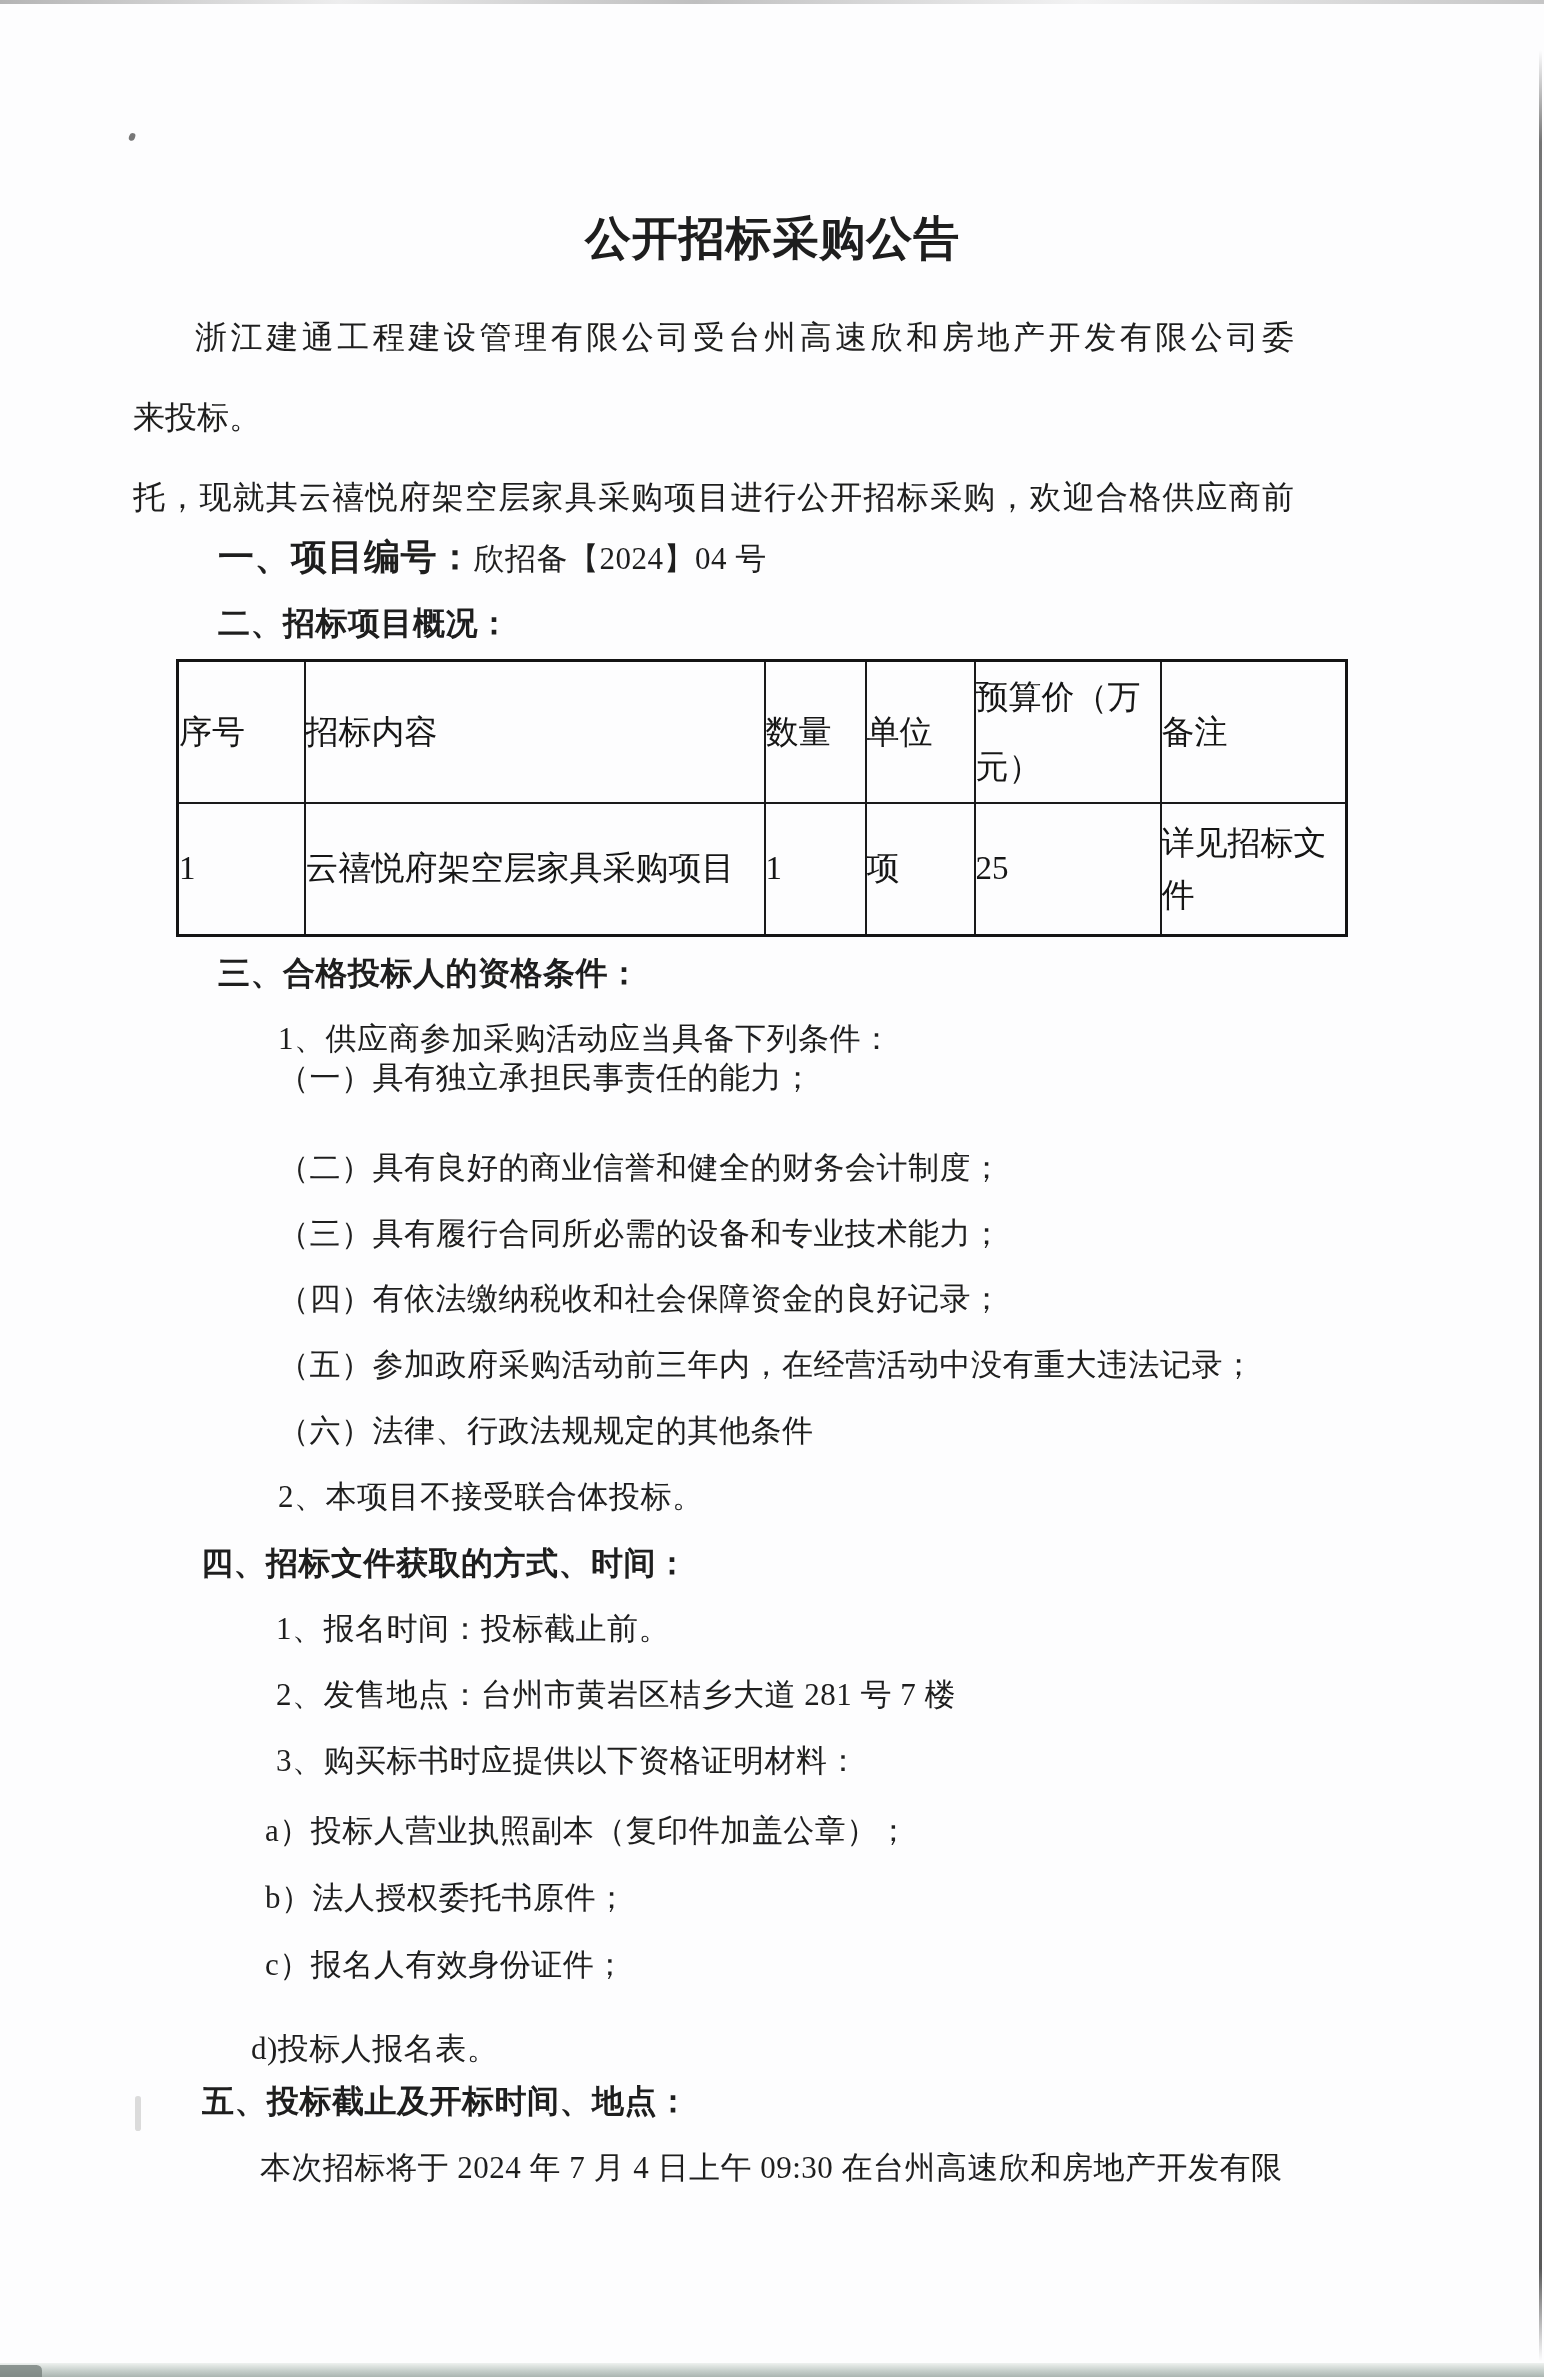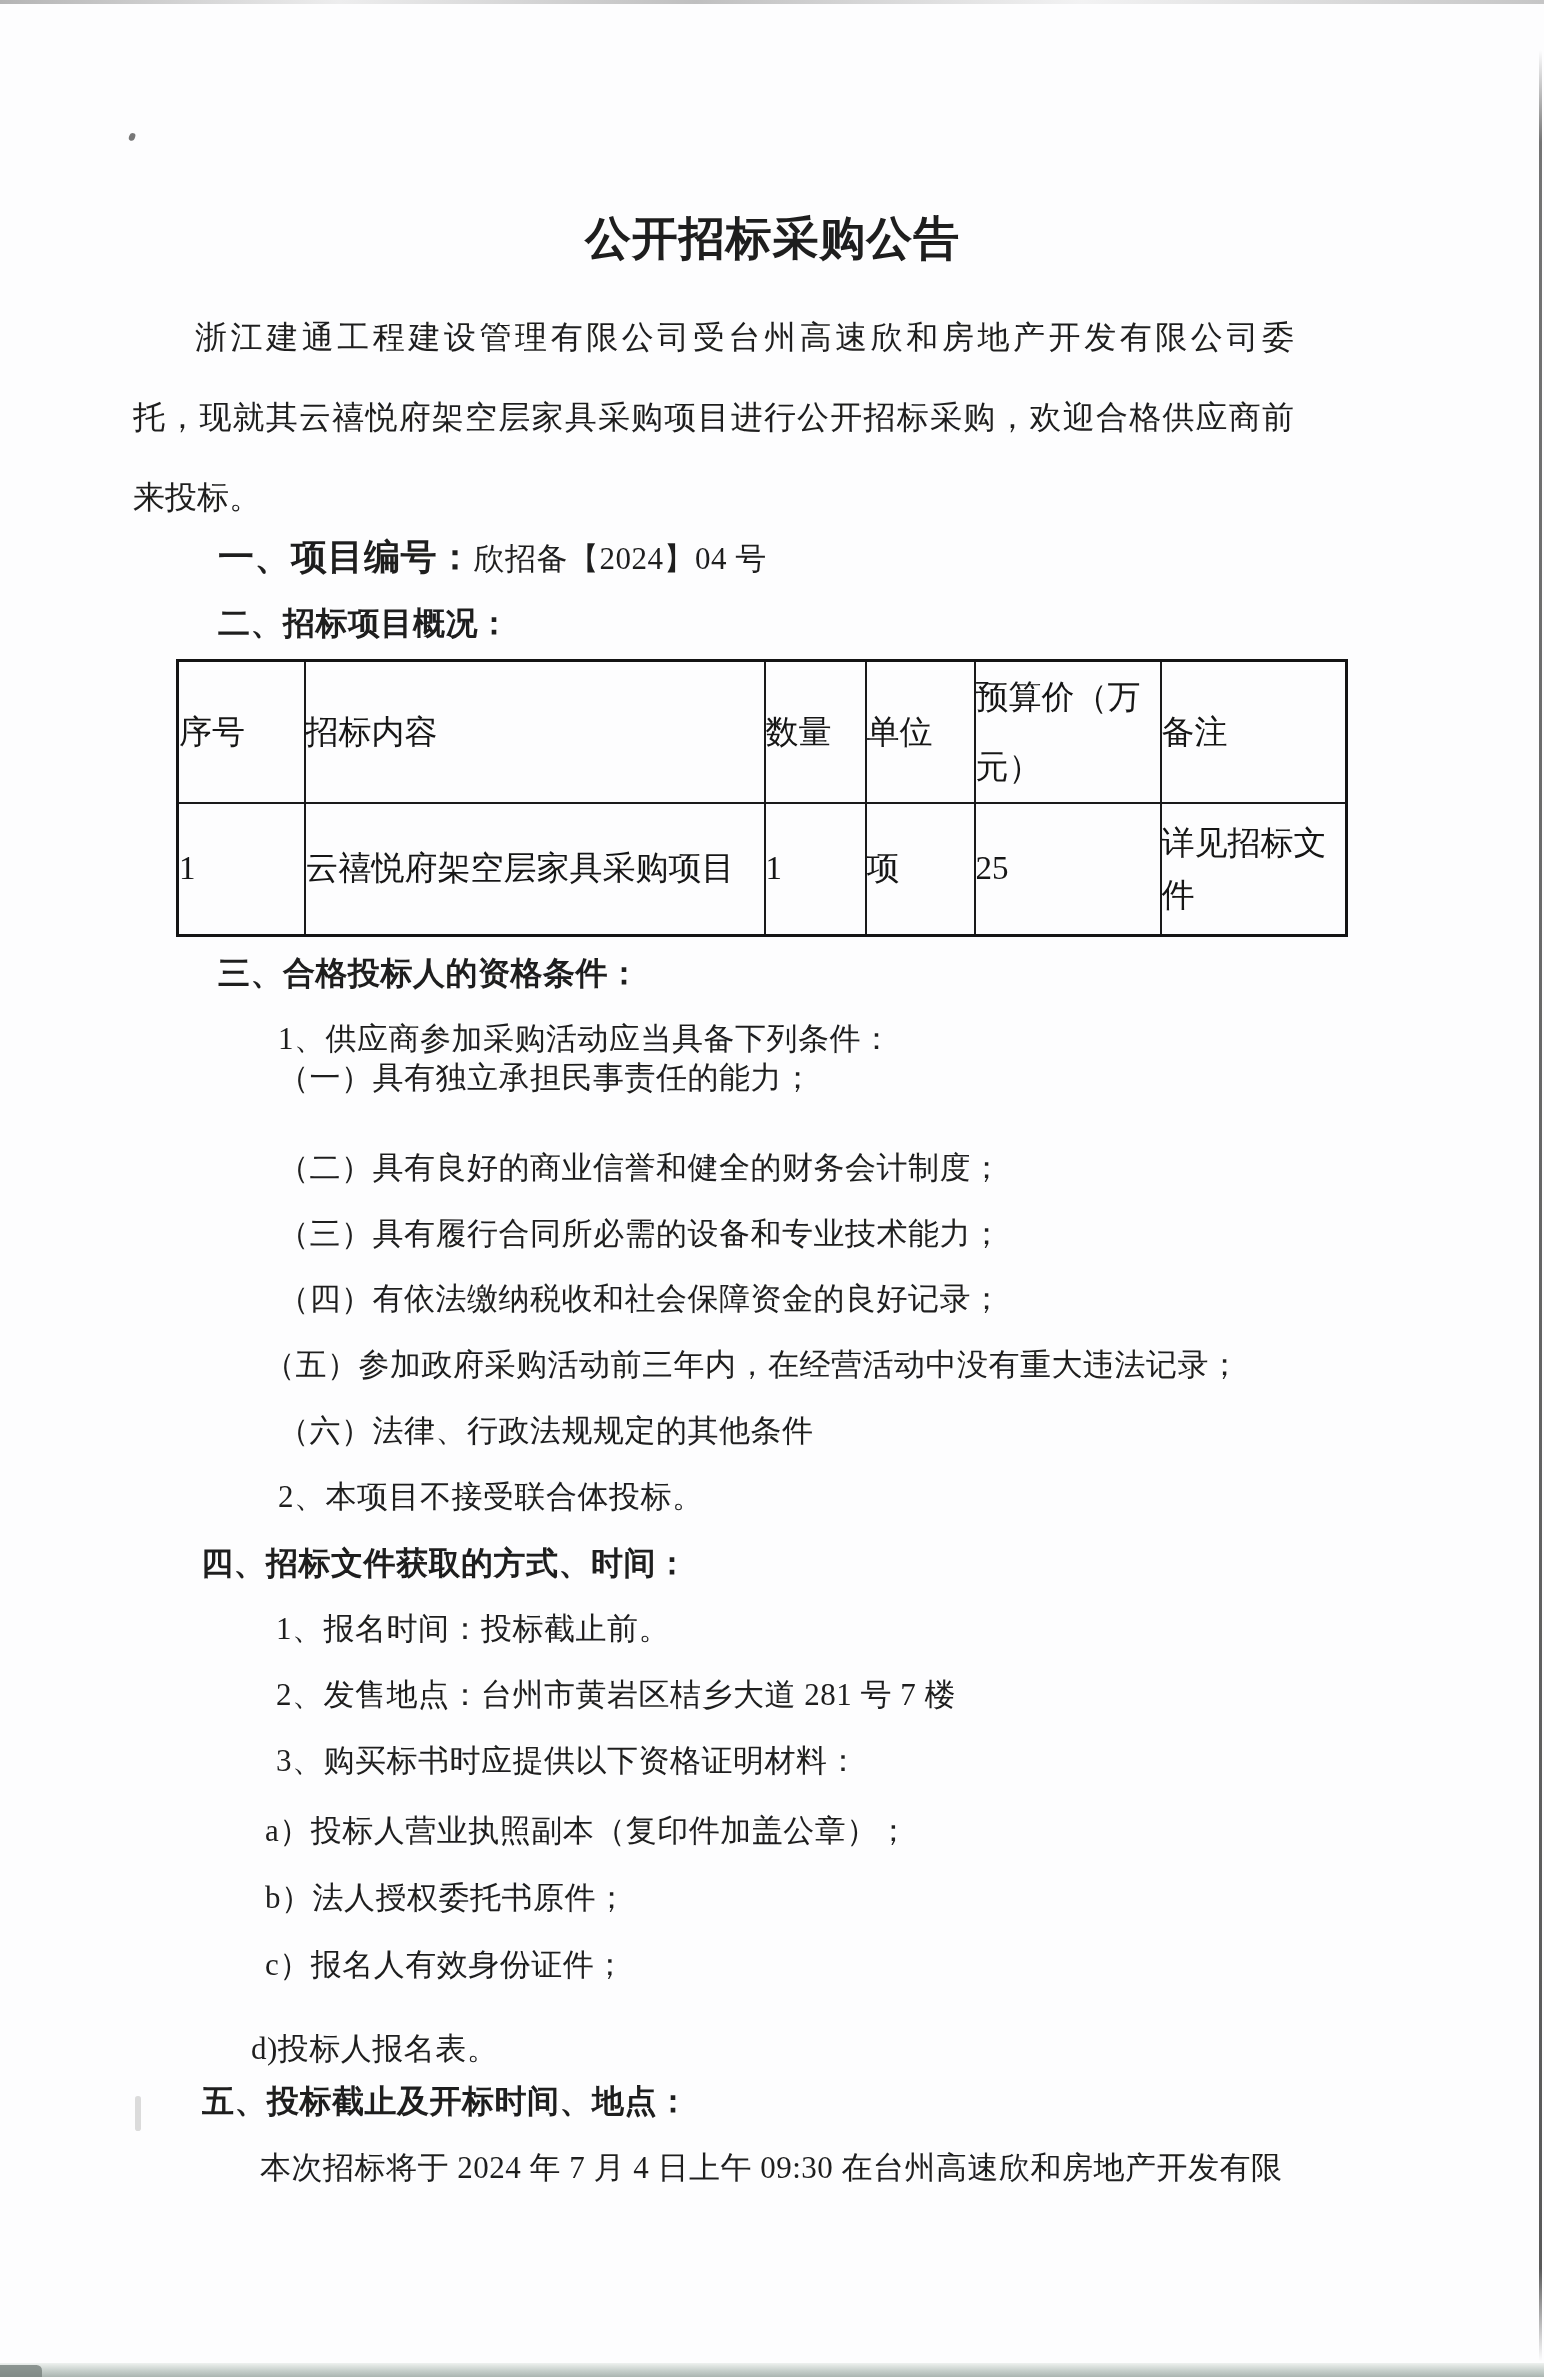--- a/index.html
+++ b/index.html
@@ -74,22 +74,22 @@
 
   <div class="scan-top"></div>
   <div class="scan-right"></div>
   <div class="speck1"></div>
   <div class="speck2"></div>
 
   <div class="title">公开招标采购公告</div>
 
   <div class="intro">
     <div class="il first">浙江建通工程建设管理有限公司受台州高速欣和房地产开发有限公司委</div>
+    <div class="il last">来投标。</div>
     <div class="il">托，现就其云禧悦府架空层家具采购项目进行公开招标采购，欢迎合格供应商前</div>
-    <div class="il last">来投标。</div>
   </div>
 
   <div class="ln" style="left:218px;top:534px;">
     <span class="bold" style="font-size:36px;">一、项目编号：</span><span>欣招备【2024】04 号</span>
   </div>
 
   <div class="ln hd" style="left:218px;top:603px;">二、招标项目概况：</div>
 
   <table class="tbl">
     <colgroup>
@@ -119,21 +119,21 @@
     </tr>
   </tbody>
     </table>
 
   <div class="ln hd" style="left:218px;top:953px;">三、合格投标人的资格条件：</div>
   <div class="ln" style="left:278px;top:1019px;">1、供应商参加采购活动应当具备下列条件：</div>
   <div class="ln" style="left:278px;top:1058px;">（一）具有独立承担民事责任的能力；</div>
   <div class="ln" style="left:278px;top:1148px;">（二）具有良好的商业信誉和健全的财务会计制度；</div>
   <div class="ln" style="left:278px;top:1214px;">（三）具有履行合同所必需的设备和专业技术能力；</div>
   <div class="ln" style="left:278px;top:1279px;">（四）有依法缴纳税收和社会保障资金的良好记录；</div>
-  <div class="ln" style="left:264px;top:1345px;">（五）参加政府采购活动前三年内，在经营活动中没有重大违法记录；</div>
+  <div class="ln" style="left:278px;top:1345px;">（五）参加政府采购活动前三年内，在经营活动中没有重大违法记录；</div>
   <div class="ln" style="left:278px;top:1411px;">（六）法律、行政法规规定的其他条件</div>
   <div class="ln" style="left:278px;top:1477px;">2、本项目不接受联合体投标。</div>
 
   <div class="ln hd" style="left:201px;top:1543px;">四、招标文件获取的方式、时间：</div>
   <div class="ln" style="left:276px;top:1609px;">1、报名时间：投标截止前。</div>
   <div class="ln" style="left:276px;top:1675px;">2、发售地点：台州市黄岩区桔乡大道 281 号 7 楼</div>
   <div class="ln" style="left:276px;top:1741px;">3、购买标书时应提供以下资格证明材料：</div>
   <div class="ln" style="left:265px;top:1811px;">a）投标人营业执照副本（复印件加盖公章）；</div>
   <div class="ln" style="left:265px;top:1878px;">b）法人授权委托书原件；</div>
   <div class="ln" style="left:265px;top:1945px;">c）报名人有效身份证件；</div>

